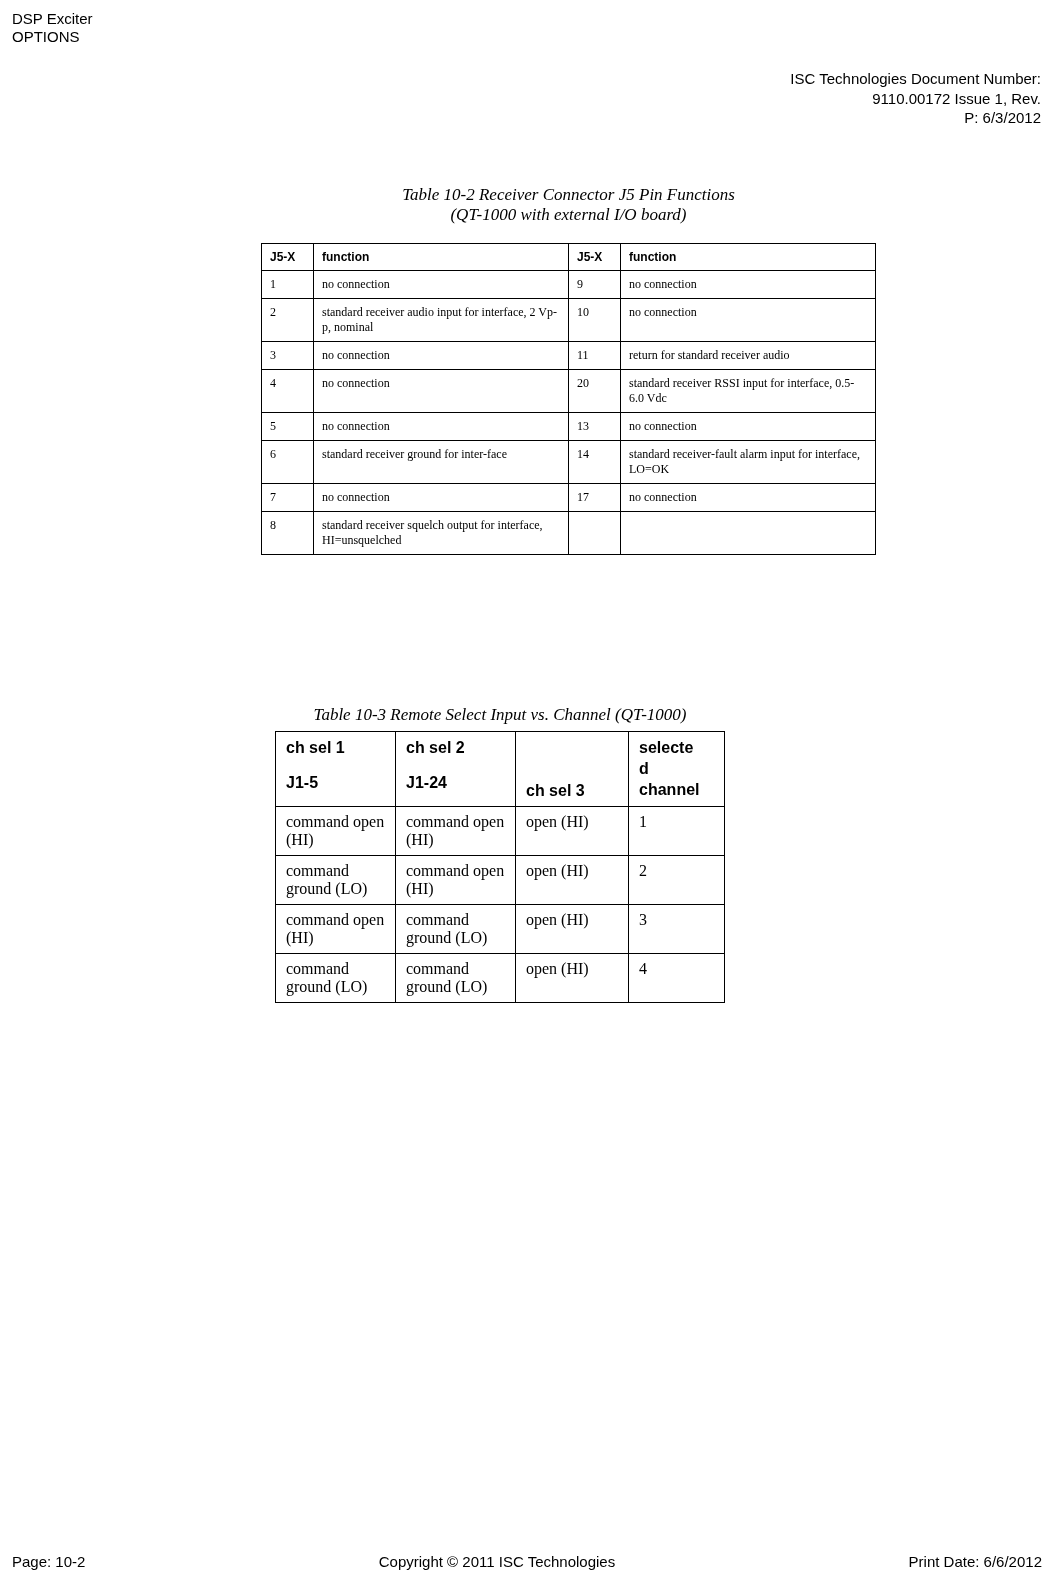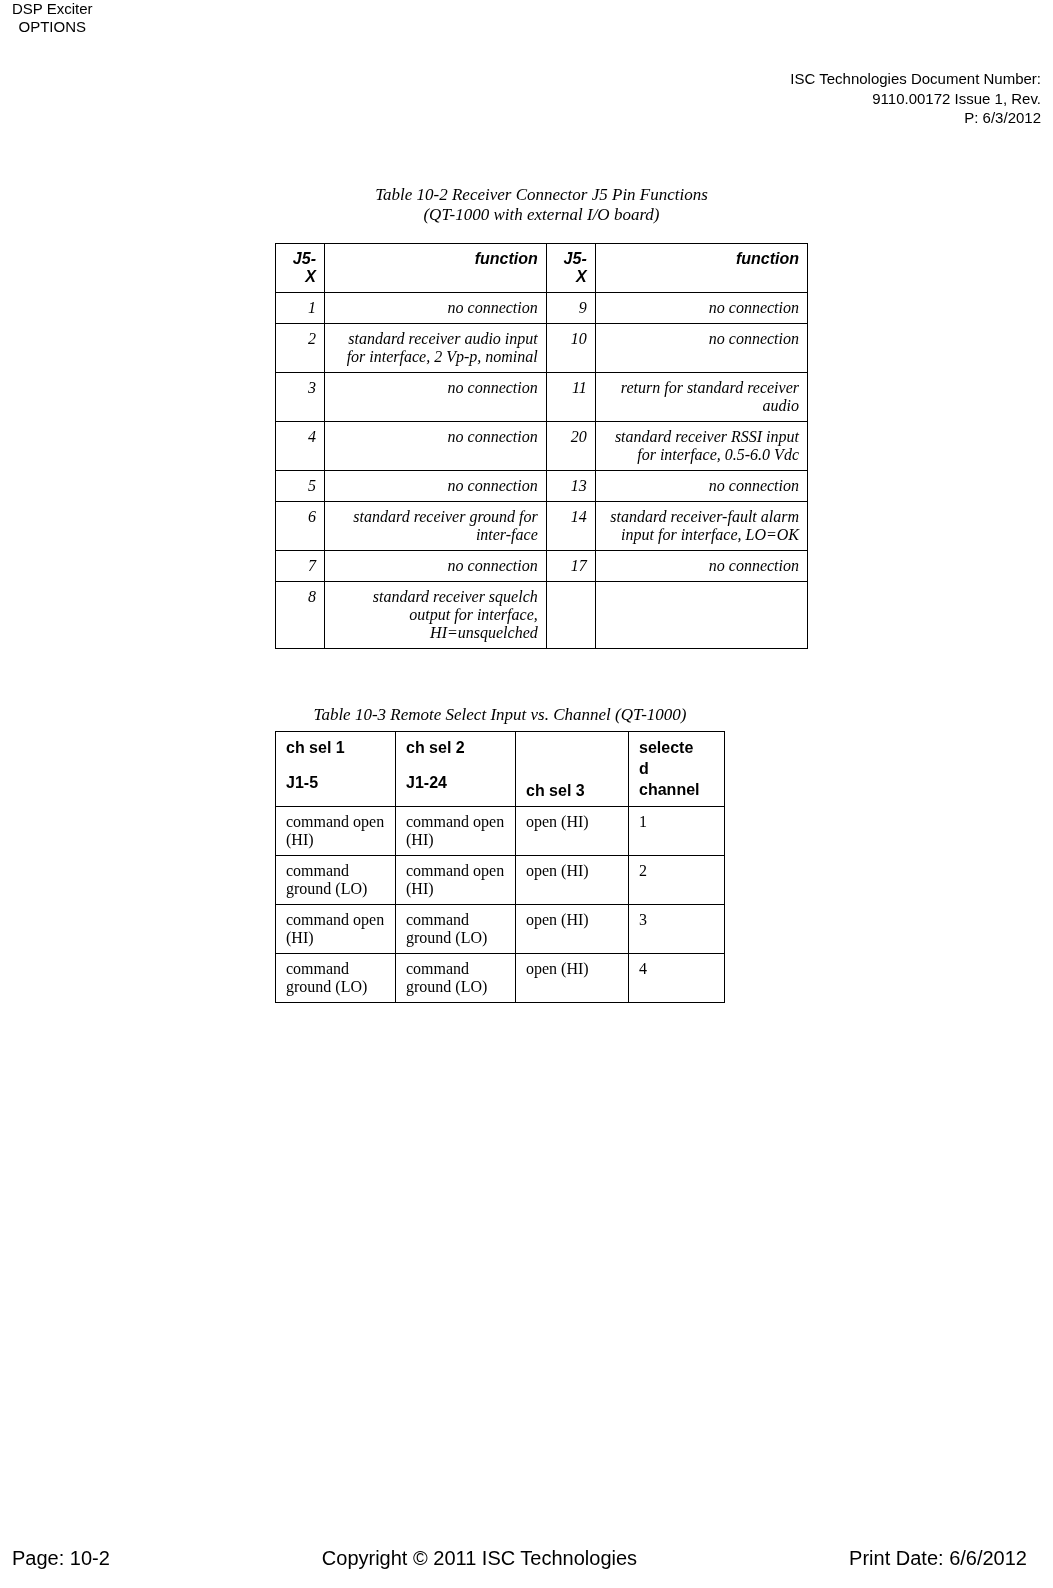--- a/index.html
+++ b/index.html
@@ -11,60 +11,58 @@
       font-family: 'Times New Roman', Times, serif;
       font-size: 16px;
       width: 1053px;
       height: 1588px;
       position: relative;
       background: white;
       color: black;
     }
     .header-left {
       position: absolute;
-      top: 0;
+      top: 10px;
       left: 12px;
       font-family: Arial, Helvetica, sans-serif;
       font-size: 15px;
       line-height: 1.2;
-      text-align: center;
     }
     .header-right {
       position: absolute;
       top: 69px;
       right: 12px;
       text-align: right;
       font-family: Arial, Helvetica, sans-serif;
       font-size: 15px;
       line-height: 1.3;
     }
     .table-caption {
       text-align: center;
       font-style: italic;
       font-size: 17px;
       margin-bottom: 8px;
     }
     .table1-container {
       position: absolute;
       top: 185px;
-      left: 275px;
-      width: 533px;
+      left: 261px;
+      width: 615px;
     }
     .table1 {
       width: 100%;
       border-collapse: collapse;
       margin-top: 18px;
     }
     .table1 th, .table1 td {
       border: 1.5px solid black;
       padding: 6px 8px;
-      text-align: right;
+      text-align: left;
       vertical-align: top;
-      font-size: 16px;
-      font-style: italic;
+      font-size: 12px;
     }
     .table1 th {
       font-family: Arial, Helvetica, sans-serif;
       font-weight: bold;
     }
     .table1 .col-pin {
       width: 52px;
     }
     .table1 .col-func {
       width: 255px;
@@ -106,25 +104,25 @@
       margin-top: 14px;
     }
     .table2 .col1 { width: 130px; }
     .table2 .col2 { width: 130px; }
     .table2 .col3 { width: 130px; }
     .table2 .col4 { width: 100px; }
     .footer {
       position: absolute;
       bottom: 18px;
       left: 12px;
-      right: 26px;
+      right: 11px;
       display: flex;
       justify-content: space-between;
       font-family: Arial, Helvetica, sans-serif;
-      font-size: 20px;
+      font-size: 15px;
     }
   </style>
 </head>
 <body>
 
 <div class="header-left">
   <div>DSP Exciter</div>
   <div>OPTIONS</div>
 </div>
 

